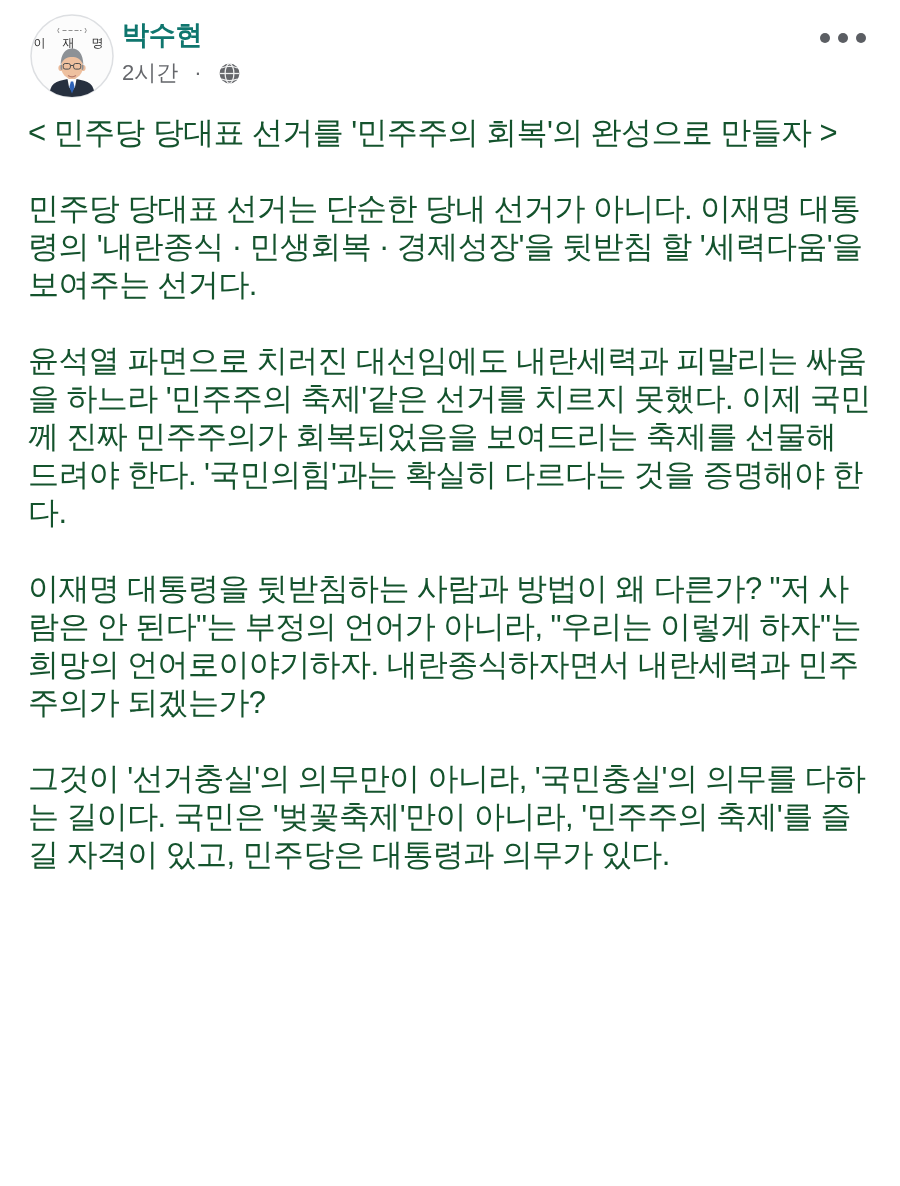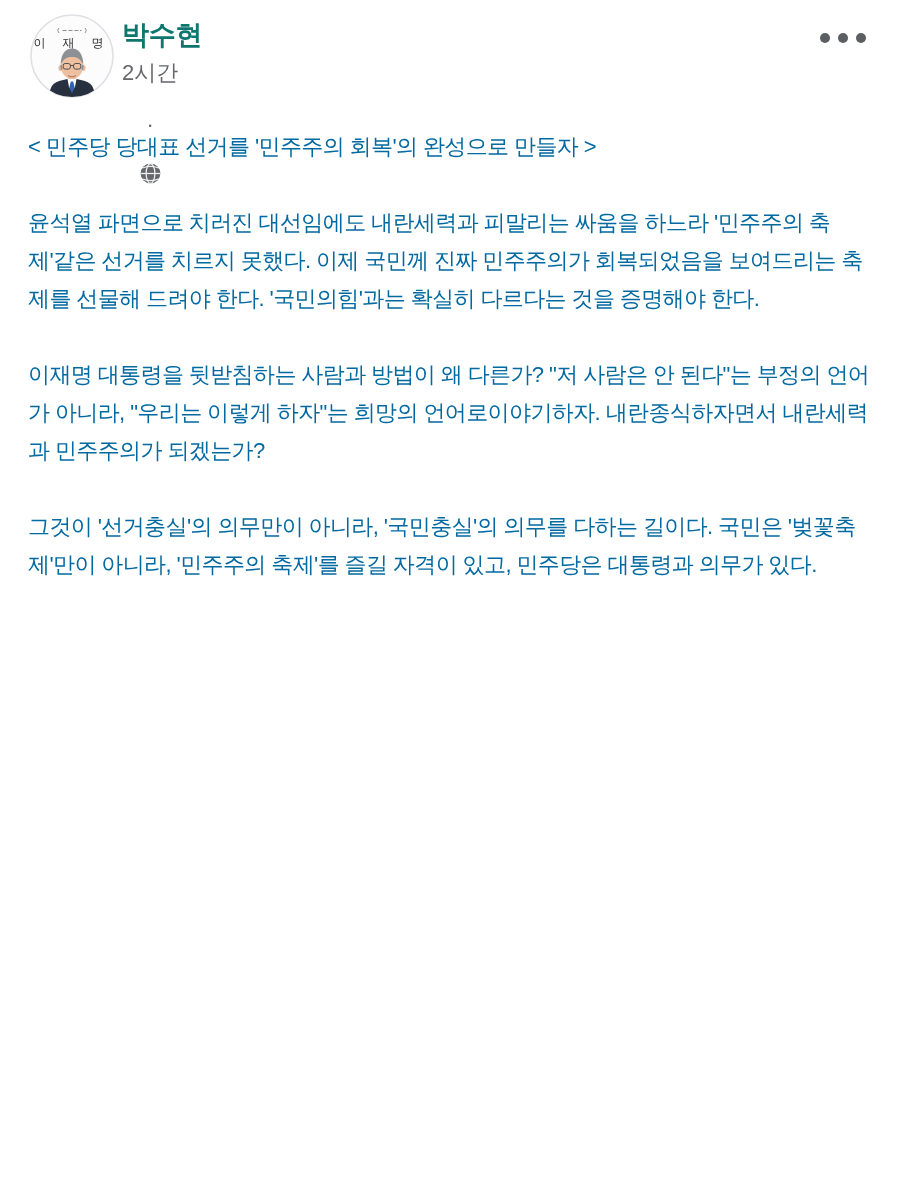--- a/index.html
+++ b/index.html
@@ -40,49 +40,48 @@
     color: #0f766e;
     letter-spacing: -0.3px;
     cursor: pointer;
   }
   .meta {
     position: absolute;
     left: 122px;
     top: 58px;
     display: flex;
     align-items: center;
-    gap: 24px;
+    gap: 16px;
     font-size: 22px;
     color: #65676b;
-    flex-direction: column;
   }
   .meta .sep { font-size: 22px; color: #65676b; }
   .meta svg { display: block; width: 23px; height: 23px; }
   .more-btn {
     position: absolute;
     right: 32px;
     top: 31px;
     display: flex;
     gap: 8px;
     padding: 2px;
     cursor: pointer;
   }
   .more-btn .dot {
     width: 10px;
     height: 10px;
     border-radius: 50%;
     background: #5b5e63;
   }
   
   .post-text {
-    margin-top: 28px;
+    margin-top: 14px;
     padding: 0 28px;
-    font-size: 22px;
+    font-size: 31px;
     line-height: 38px;
-    color: #0369a1;
+    color: #14532d;
     letter-spacing: -0.6px;
     word-break: break-all;
     overflow-wrap: break-word;
   }
   .post-text p { margin: 38px 0 0 0; }
   .post-text p:first-child { margin-top: 0; }
 </style>
 </head>
 <body>
 
@@ -153,18 +152,19 @@
 
     <div class="more-btn">
       <span class="dot"></span>
       <span class="dot"></span>
       <span class="dot"></span>
     </div>
   </header>
 
   <article class="post-text">
     <p>&lt; 민주당 당대표 선거를 '민주주의 회복'의 완성으로 만들자 &gt;</p>
+    <p>민주당 당대표 선거는 단순한 당내 선거가 아니다. 이재명 대통령의 '내란종식 · 민생회복 · 경제성장'을 뒷받침 할 '세력다움'을 보여주는 선거다.</p>
     <p>윤석열 파면으로 치러진 대선임에도 내란세력과 피말리는 싸움을 하느라 '민주주의 축제'같은 선거를 치르지 못했다. 이제 국민께 진짜 민주주의가 회복되었음을 보여드리는 축제를 선물해 드려야 한다. '국민의힘'과는 확실히 다르다는 것을 증명해야 한다.</p>
     <p>이재명 대통령을 뒷받침하는 사람과 방법이 왜 다른가? "저 사람은 안 된다"는 부정의 언어가 아니라, "우리는 이렇게 하자"는 희망의 언어로이야기하자. 내란종식하자면서 내란세력과 민주주의가 되겠는가?</p>
     <p>그것이 '선거충실'의 의무만이 아니라, '국민충실'의 의무를 다하는 길이다. 국민은 '벚꽃축제'만이 아니라, '민주주의 축제'를 즐길 자격이 있고, 민주당은 대통령과 의무가 있다.</p>
   </article>
 
 </div>
 
 </body></html>

